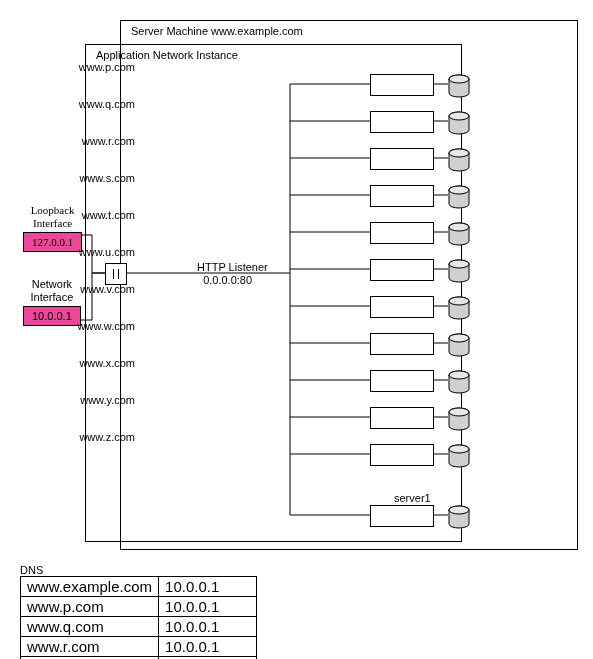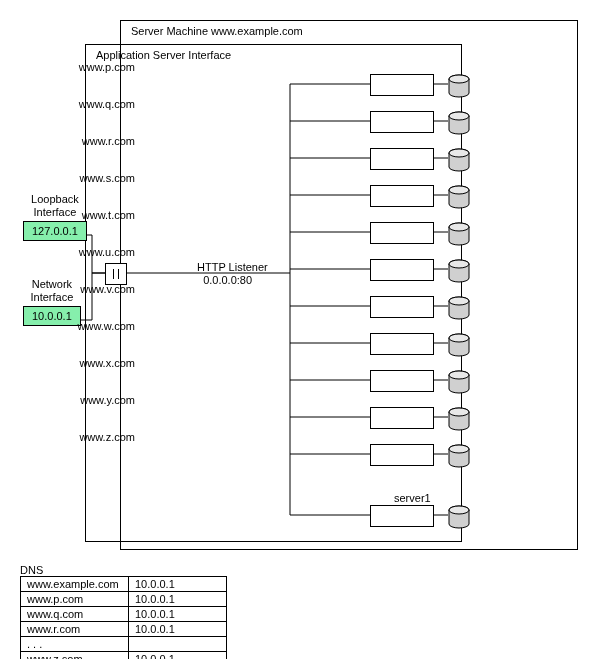--- a/index.html
+++ b/index.html
@@ -46,25 +46,26 @@
     left: 3px;
     text-align: center;
   }
   .interface-label {
     line-height: 1.2;
     margin-bottom: 2px;
   }
   .ip-box {
     border: 1px solid black;
     padding: 3px 8px;
-    background: #86efac;
+    background: #ec4899;
     display: inline-block;
   }
   .loopback {
-    top: 173px;
+    top: 184px;
+    font-family: Liberation Serif, serif;
   }
   .network {
     top: 258px;
     text-align: center;
   }
   .nic-box {
     position: absolute;
     left: 85px;
     top: 243px;
     width: 20px;
@@ -125,21 +126,21 @@
     top: 544px;
   }
   .dns-title {
   }
   .dns-table {
     border-collapse: collapse;
   }
   .dns-table td {
     border: 1px solid black;
     padding: 1px 6px;
-    font-size: 11px;
+    font-size: 15px;
   }
   .dns-table td:first-child {
     width: 95px;
   }
   .dns-table td:last-child {
     width: 85px;
   }
 </style>
 </head>
 <body>
@@ -179,21 +180,21 @@
       <path d="M 414 434 L 428 434" stroke="black" fill="none"></path>
       <path d="M 270 495 L 350 495" stroke="black" fill="none"></path>
       <path d="M 414 495 L 428 495" stroke="black" fill="none"></path>
     </svg>
 
   <div class="server-box">
     <div class="server-title">Server Machine www.example.com</div>
   </div>
 
   <div class="app-server-box">
-    <div class="app-server-title">Application Server Interface</div>
+    <div class="app-server-title">Application Network Instance</div>
   </div>
 
   <div class="interface-block loopback">
     <div class="interface-label">
       <span>Loopback</span><br>
       <span>Interface</span>
     </div>
     <div class="ip-box">127.0.0.1</div>
   </div>
 

